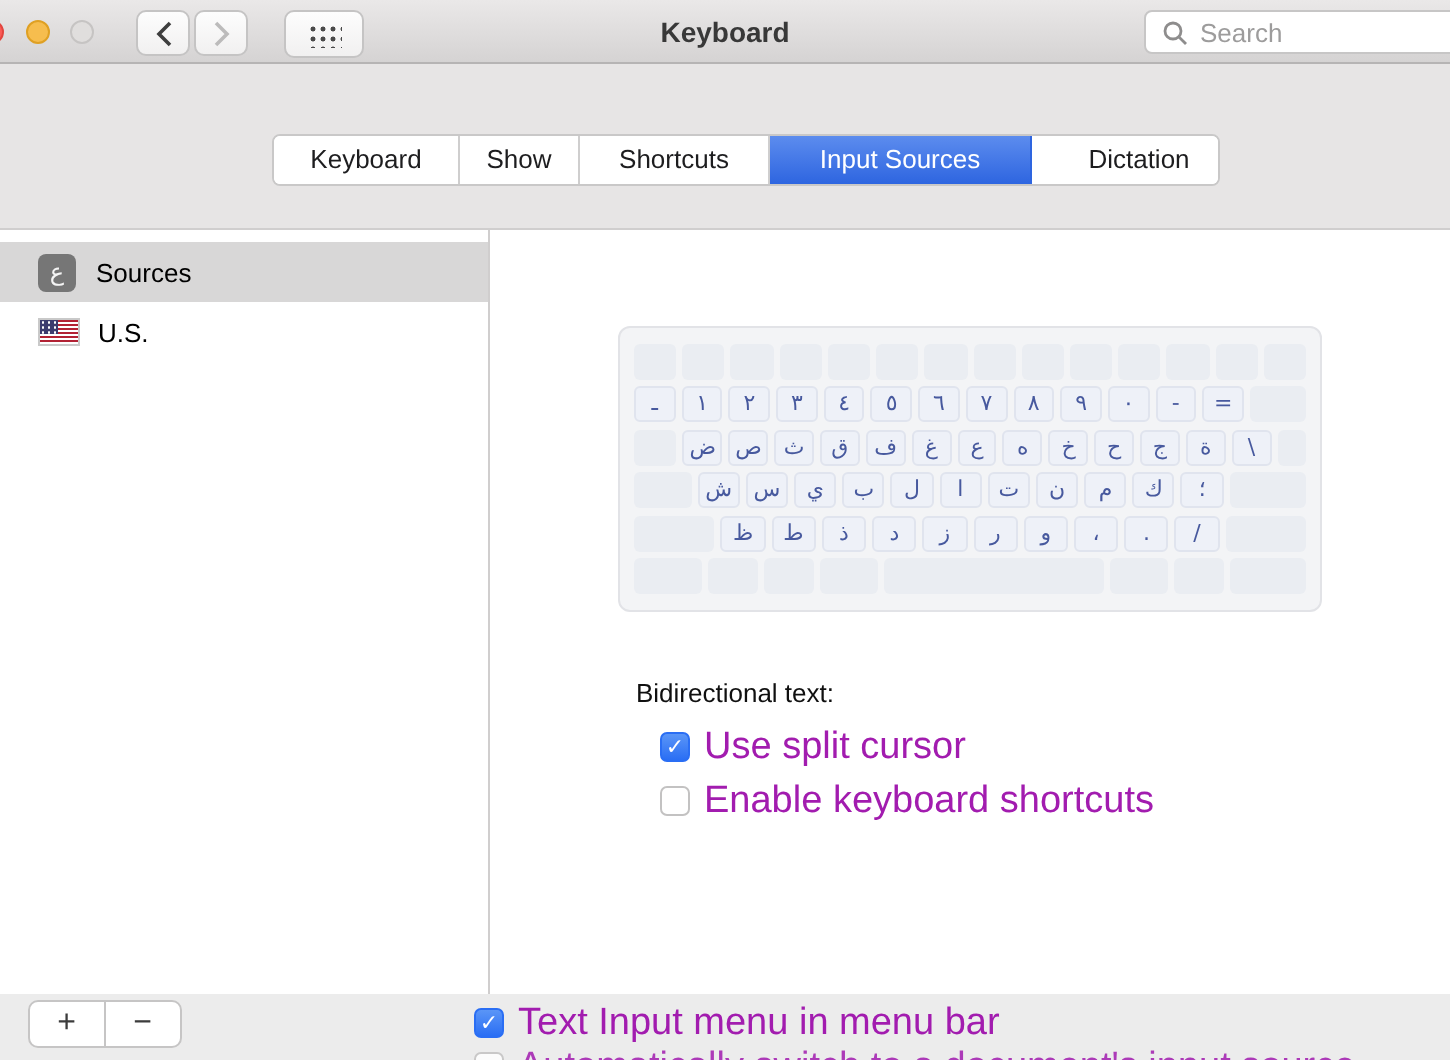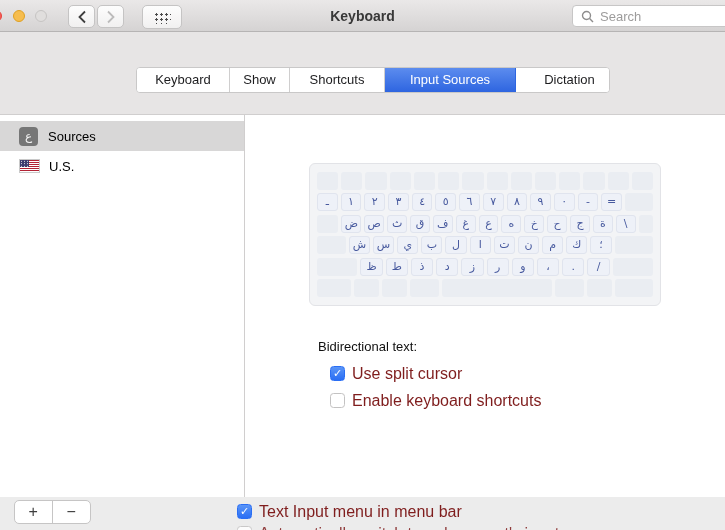--- a/index.html
+++ b/index.html
@@ -102,21 +102,21 @@
   .cb-row{display:flex;align-items:center;height:17px;margin-bottom:10px;}
   .checkbox{
     width:15px;height:15px;border-radius:3.5px;background:#ffffff;
     border:1px solid #c3c2c2;margin-right:7px;flex:none;
     display:flex;align-items:center;justify-content:center;
   }
   .checkbox.checked{
     background:linear-gradient(#5a95f7,#2a6ef4);border:1px solid #2a6ef4;
     color:#fff;font-size:11px;font-weight:bold;
   }
-  .cb-label{font-size:16px;color:#7f1d1d;white-space:nowrap;}
+  .cb-label{font-size:19px;color:#a21caf;white-space:nowrap;}
   
   .bottombar{position:absolute;left:0;top:497px;width:725px;height:33px;background:#ececec;}
   .addremove{
     position:absolute;left:14px;top:3px;width:77px;height:24px;display:flex;
     background:#ffffff;border:1px solid #c6c5c5;border-radius:5px;overflow:hidden;
   }
   .ar-btn{width:38px;text-align:center;font-size:16px;line-height:22px;color:#3c3c3c;}
   .ar-btn:first-child{border-right:1px solid #c6c5c5;}
   .footer-cb{position:absolute;left:237px;top:6px;}
   .footer-cb2{position:absolute;left:237px;top:28px;opacity:.85;}

